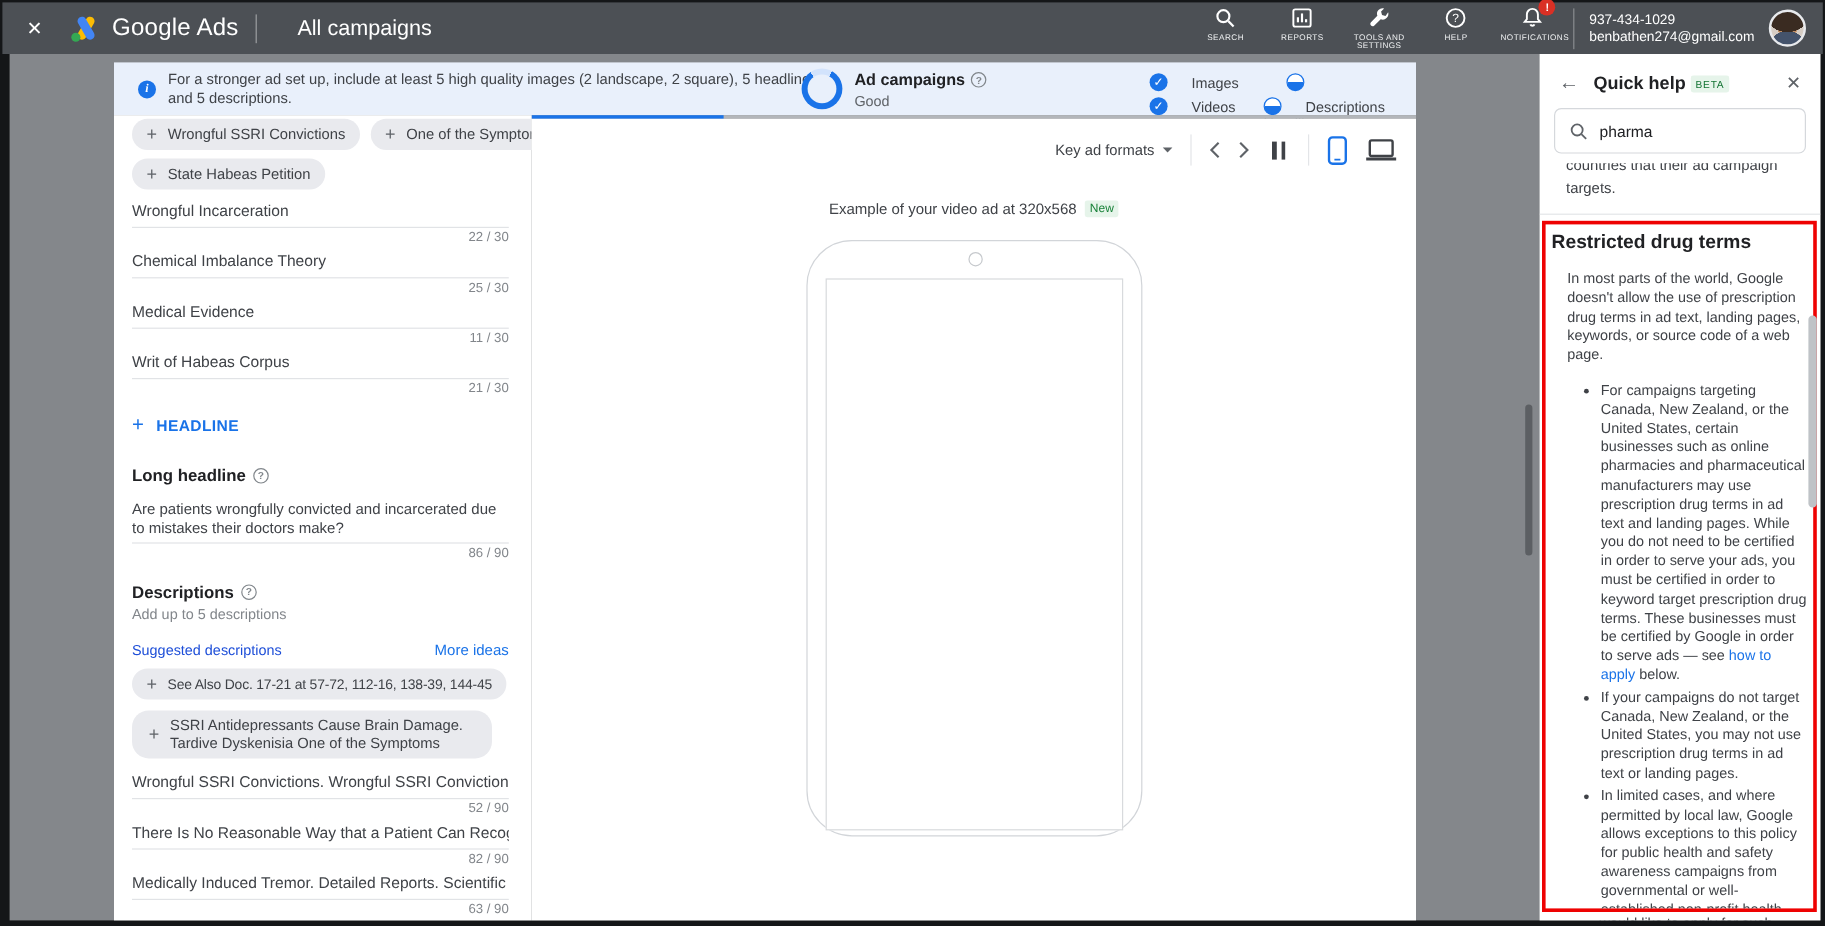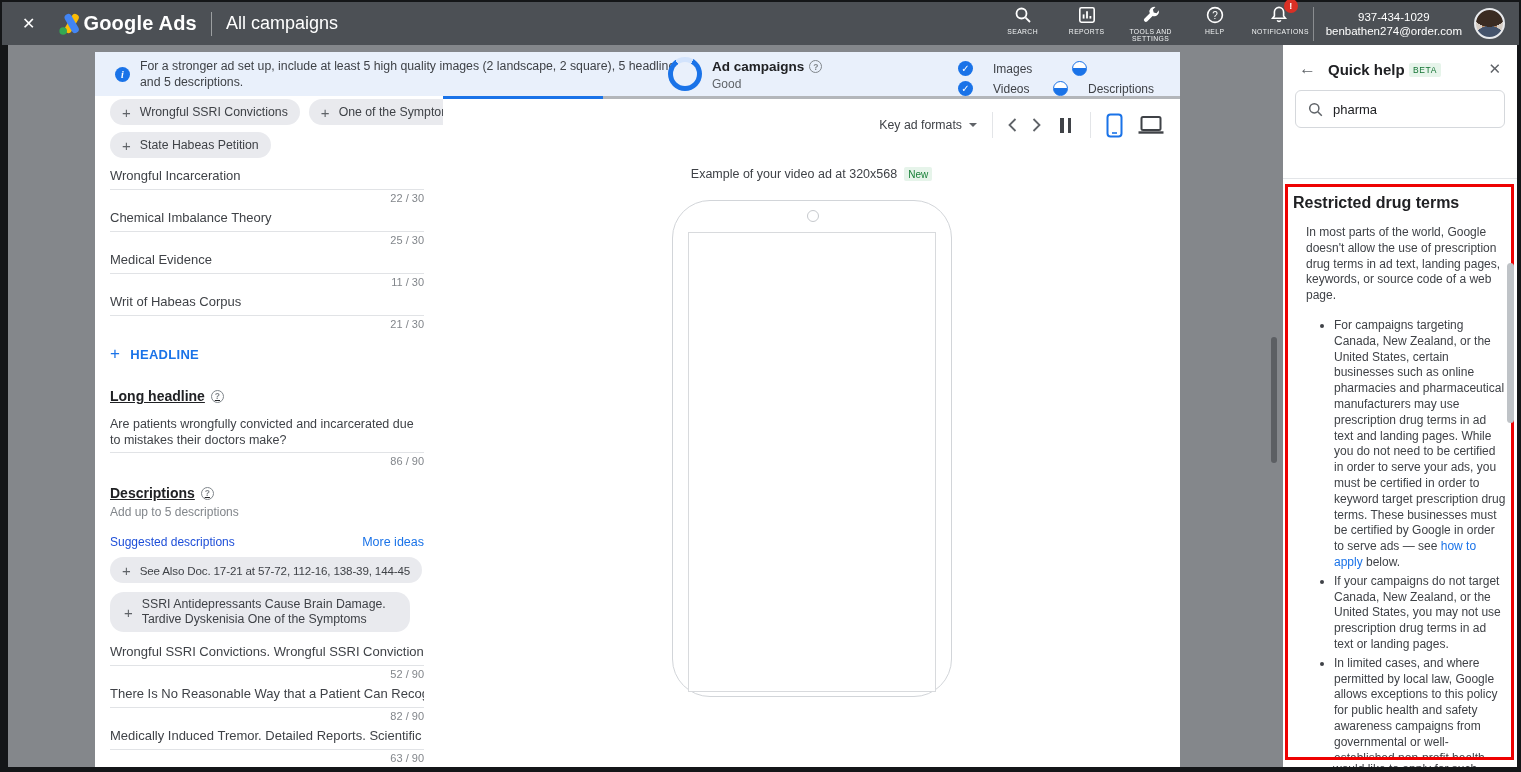--- a/index.html
+++ b/index.html
@@ -4,32 +4,32 @@
 <style>
   * { margin:0; padding:0; box-sizing:border-box; }
   body { font-family:"Liberation Sans", sans-serif; }
   .stage { position:relative; width:1521px; height:772px; background:#141618; overflow:hidden; }
 
   
   .toolbar { position:absolute; left:2px; top:2px; width:1517px; height:43px; background:#4c5055;
              display:flex; align-items:center; color:#fff; }
   .tb-close { margin-left:20px; font-size:16px; color:#fff; cursor:pointer; }
   .tb-logo { margin-left:22px; width:26px; height:24px; display:inline-flex; }
-  .tb-product { font-size:20px; font-weight:700; letter-spacing:.2px; }
+  .tb-product { margin-left:10px; font-size:20px; font-weight:400; letter-spacing:.2px; }
   .tb-vdiv { width:1px; height:24px; background:rgba(255,255,255,.45); margin:0 14px; }
-  .tb-context { font-size:18px; font-weight:400; }
+  .tb-context { font-size:18px; font-weight:400;margin-left:20px; }
   .tb-right { margin-left:auto; display:flex; align-items:center; }
   .tb-nav { display:flex; align-items:flex-start; gap:8px; }
   .tb-item { width:56px; display:flex; flex-direction:column; align-items:center; cursor:pointer; position:relative; }
   .tb-item svg { width:20px; height:20px; }
   .tb-label { margin-top:3px; font-size:6.8px; letter-spacing:.4px; color:#f1f3f4; text-align:center; line-height:7.5px; max-width:54px; }
   .tb-badge { position:absolute; top:-6px; left:33px; min-width:14px; height:14px; border-radius:50%;
               background:#d93025; color:#fff; font-size:9px; font-weight:bold; display:flex; align-items:center; justify-content:center; }
   .tb-sep { width:1px; height:34px; background:rgba(255,255,255,.35); margin:0 12px 0 6px; }
-  .tb-account { text-align:center; font-size:11.5px; line-height:14px; }
+  .tb-account { text-align:left; font-size:11.5px; line-height:14px; }
   .tb-avatar { width:31px; height:31px; border-radius:50%; margin:0 14px 0 12px; border:2px solid #e8eaed; cursor:pointer;
       background:
         radial-gradient(ellipse 58% 40% at 50% 22%, #3a2b21 0 99%, transparent 100%),
         radial-gradient(circle at 50% 118%, #44536b 0 46%, transparent 47%),
         radial-gradient(circle at 50% 50%, #c18f66 0 42%, transparent 43%),
         #d6cdc4; }
 
   
   .workspace { position:absolute; left:8px; top:45px; width:1509px; height:722px; background:#84878b; }
 
@@ -65,21 +65,21 @@
   .chip .plus { color:#5f6368; font-size:15px; font-weight:400; }
   .chip-wide { max-width:314px; font-size:11.6px; letter-spacing:-.15px; }
   .chip-2l { margin-top:9px; height:40px; white-space:normal; line-height:15px; font-size:12.3px; padding:0 14px; max-width:300px; }
   .field-label { margin-top:6px; font-size:13px; line-height:16px; color:#3f4247; border-bottom:1px solid #e1e3e6;
                  padding-bottom:5px; white-space:nowrap; overflow:hidden; cursor:text; }
   .field-first { margin-top:10px; }
   .field-count { margin-top:2px; font-size:11px; line-height:12px; color:#82868b; text-align:right; }
   .add-btn { margin-top:14px; display:flex; align-items:center; gap:10px; color:#1a73e8; font-size:13px; font-weight:bold;
              letter-spacing:.3px; cursor:pointer; }
   .add-btn .plus { font-size:17px; font-weight:400; }
-  .sec-h { margin-top:24px; font-size:14px; font-weight:bold; color:#202124; display:flex; align-items:center; gap:6px;text-decoration:underline; }
+  .sec-h { margin-top:24px; font-size:14px; font-weight:bold; color:#202124; display:flex; align-items:center; gap:6px; }
   .lh-value { margin-top:12px; font-size:12.5px; line-height:16px; color:#3f4247; border-bottom:1px solid #e1e3e6; padding-bottom:4px; cursor:text; }
   .hint { margin-top:4px; font-size:12px; color:#82868b; }
   .sugg-row { margin-top:16px; display:flex; justify-content:space-between; align-items:center; }
   .sugg-label { font-size:12px; color:#1d4ed8; }
   .more-ideas { font-size:12.5px; color:#1a73e8; cursor:pointer; }
   .chip-long { margin-top:8px; }
   .desc-first { margin-top:12px; }
 
   
   .center-panel { position:absolute; left:443px; top:99px; width:737px; height:668px; background:#fff; }
@@ -191,21 +191,21 @@
                 <path d="M8.3 15.3a1.8 1.8 0 0 0 3.4 0" stroke-width="1.6"></path>
               </svg>
           </span>
           <span class="tb-badge">!</span>
           <span class="tb-label">NOTIFICATIONS</span>
         </div>
       </nav>
       <span class="tb-sep"></span>
       <div class="tb-account">
         <div>937-434-1029</div>
-        <div>benbathen274@order.com</div>
+        <div>benbathen274@gmail.com</div>
       </div>
       <div class="tb-avatar"></div>
     </div>
   </header>
 
   <section class="banner">
     <span class="info-dot">i</span>
     <p class="banner-msg">For a stronger ad set up, include at least 5 high quality images (2 landscape, 2 square), 5 headlines, and 5 descriptions.</p>
     <span class="gauge"></span>
     <span class="strength-title">
@@ -369,20 +369,24 @@
       <span>
         <svg width="15" height="15" viewBox="0 0 15 15" fill="none" stroke="#5f6368" stroke-width="1.5">
             <circle cx="6.3" cy="6.3" r="4.6"></circle>
             <line x1="9.8" y1="9.8" x2="13.8" y2="13.8"></line>
           </svg>
       </span>
       <input value="pharma" style="">
 
     </div>
 
+    <div class="clip-top">
+      <p class="t"><span>countries that their ad campaign</span><br>
+      <span>targets.</span></p>
+    </div>
 
     <div class="help-div"></div>
 
     <div class="red-box">
       <h2 class="rd-title">Restricted drug terms</h2>
       <p class="rd-intro">In most parts of the world, Google doesn't allow the use of prescription drug terms in ad text, landing pages, keywords, or source code of a web page.</p>
       <ul class="rd-list">
         <li><span>For campaigns targeting Canada, New Zealand, or the United States, certain businesses such as online pharmacies and pharmaceutical manufacturers may use prescription drug terms in ad text and landing pages. While you do not need to be certified in order to serve your ads, you must be certified in order to keyword target prescription drug terms.  These businesses must be certified by Google in order to serve ads — see </span><span class="rd-link">how to apply</span><span> below.</span></li>
         <li>If your campaigns do not target Canada, New Zealand, or the United States, you may not use prescription drug terms in ad text or landing pages.</li>
         <li>In limited cases, and where permitted by local law, Google allows exceptions to this policy for public health and safety awareness campaigns from governmental or well-established non-profit health advocacy organizations. If you</li>

